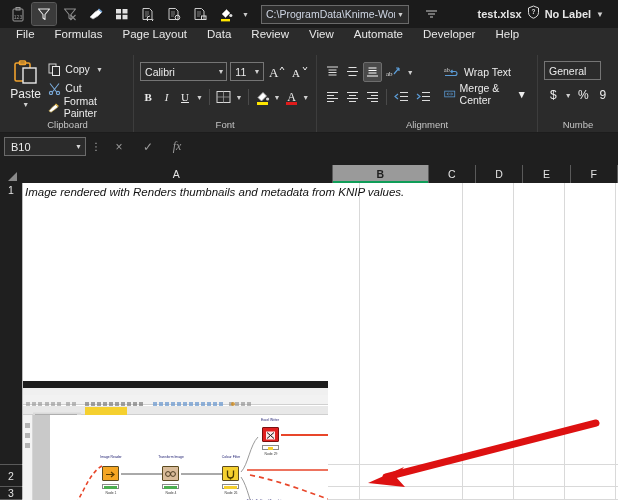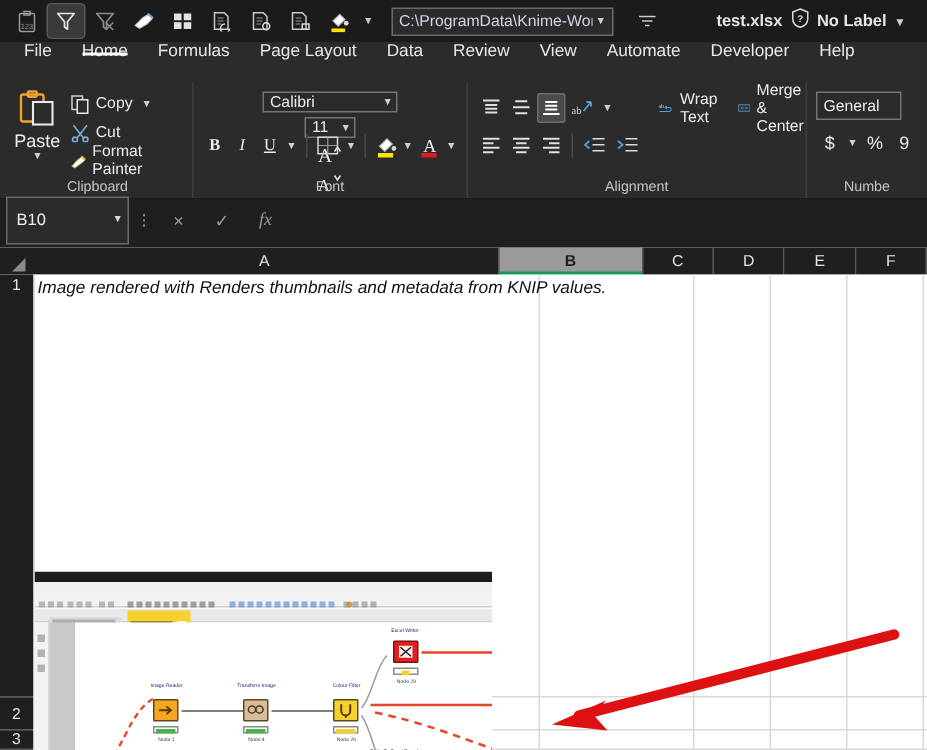--- a/index.html
+++ b/index.html
@@ -131,21 +131,21 @@
   .clip-items { display: flex; flex-direction: column; justify-content: center; gap: 1px; padding-left: 2px;}
   .clip-row {
     display: flex; align-items: center; gap: 4px;
     height: 18px;
     color: #ececec; font-size: 10.5px;
     padding: 0 3px;
   }
   .clip-row .mini-caret { font-size: 7px; color: #cfcfcf; margin-left: 2px; }
 
   
-  .font-row1 { display: flex; align-items: center; gap: 3px; height: 21px; flex-direction: column; }
+  .font-row1 { display: flex; align-items: center; gap: 3px; height: 21px; }
   .font-row2 { display: flex; align-items: center; gap: 2px; height: 22px; margin-top: 4px; }
   .combo {
     background: #2b2b2b;
     border: 1px solid #757575;
     height: 19px;
     display: flex; align-items: center;
     padding: 0 2px 0 4px;
     color: #ececec; font-size: 10.5px;
   }
   .combo .cb-text { flex: 1; white-space: nowrap; overflow: hidden; }
@@ -168,21 +168,21 @@
   .color-swatch {
     position: absolute;
     left: 3px; right: 3px; bottom: 2px;
     height: 3px;
   }
 
   
   .align-row { display: flex; align-items: center; height: 22px; gap: 1px; }
   .align-row.r2 { margin-top: 3px; }
   .align-left-col { display: flex; flex-direction: column; }
-  .align-right-col { display: flex; flex-direction: row; padding-left: 6px; }
+  .align-right-col { display: flex; flex-direction: column; padding-left: 6px; }
   .wide-btn {
     display: flex; align-items: center; gap: 4px;
     height: 22px; padding: 0 4px;
     color: #ececec; font-size: 10.5px;
   }
   .icon-btn.sel { background: #4a4a4a; border: 1px solid #6d6d6d; border-radius: 2px; }
 
   
   #num-general {
     width: 57px;
@@ -192,21 +192,21 @@
   
   #formula-bar {
     height: 27px;
     background: #1f1f1f;
     display: flex;
     align-items: center;
     padding: 0 4px;
     gap: 3px;
   }
   #name-box {
-    width: 82px; height: 32px;
+    width: 82px; height: 19px;
     background: #2b2b2b;
     border: 1px solid #6a6a6a;
     display: flex; align-items: center;
     padding: 0 3px 0 6px;
     color: #ededed; font-size: 11px;
   }
   #name-box-text { flex: 1; }
   #name-box-caret { font-size: 7px; color: #d8d8d8; }
   #fb-dots {
     width: 14px; color: #b0b0b0; font-size: 10px;
@@ -488,21 +488,20 @@
         <text x="6.5" y="9.4" font-size="6.5" fill="#dcdcdc" text-anchor="middle" font-family="Liberation Sans, sans-serif">?</text>
       </svg>
     </span>
     <span id="qat-label">No Label</span>
     <span id="qat-label-caret">▼</span>
   </div>
 </div>
 
 <div id="tabs">
   <div class="tab">File</div>
-  <div class="tab active">Home</div>
   <div class="tab">Formulas</div>
   <div class="tab">Page Layout</div>
   <div class="tab">Data</div>
   <div class="tab">Review</div>
   <div class="tab">View</div>
   <div class="tab">Automate</div>
   <div class="tab">Developer</div>
   <div class="tab">Help</div>
 </div>
 

